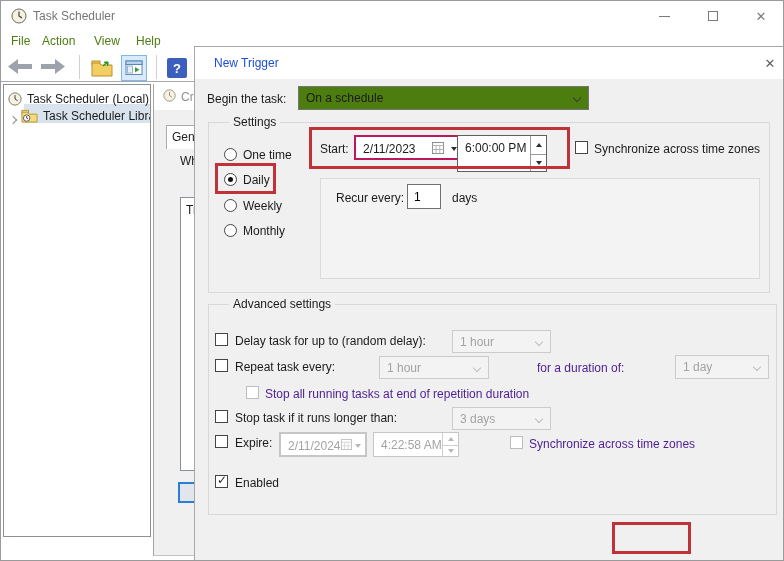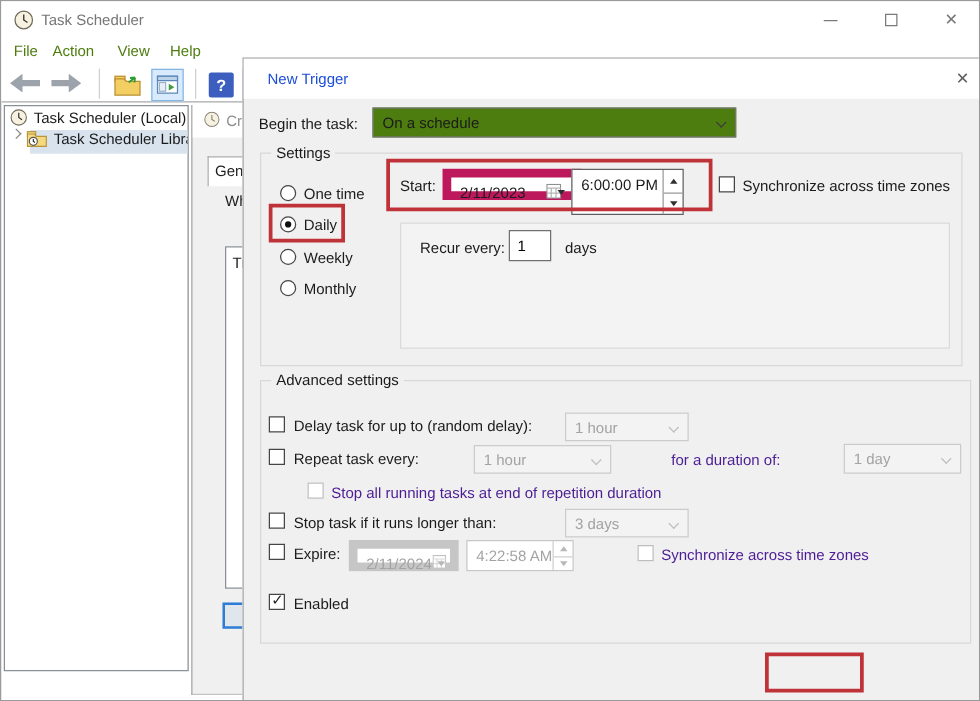--- a/index.html
+++ b/index.html
@@ -20,21 +20,21 @@
   .menu-item { position:absolute; top:3px; color:#4d7c0f; cursor:default; }
 
   .toolbar { position:absolute; left:0; top:51px; width:784px; height:30px; background:#fff; border-bottom:1px solid #a9a9a9; }
   .tbtn { position:absolute; display:flex; align-items:center; justify-content:center; }
   .tbtn-active { background:#d9eafc; border:1px solid #84b6e4; }
   .tsep { position:absolute; top:3px; width:0; height:24px; border-left:1px solid #d0d0d0; }
   .help-ic { width:20px; height:20px; background:#3c5fbf; border-radius:2px; color:#fff; font-weight:bold; font-size:13px; display:flex; align-items:center; justify-content:center; }
 
   
   .tree { position:absolute; left:2px; top:83px; width:148px; height:453px; background:#fff; border:1px solid #8b9097; overflow:hidden; }
-  .tree-row { position:absolute; left:0; width:200px; height:19px; display:flex; align-items:flex-start; cursor:default; }
+  .tree-row { position:absolute; left:0; width:200px; height:19px; display:flex; align-items:flex-end; cursor:default; }
   .tree-sel-bg { position:absolute; left:20px; top:19px; width:128px; height:19px; background:#d9e3ee; }
   .expander { width:6px; height:6px; border-right:1.3px solid #8a8a8a; border-bottom:1.3px solid #8a8a8a; transform:rotate(-45deg); margin:0 5px 0 6px; }
   .tree-label { white-space:nowrap; margin-left:5px; }
 
   
   .bgwin { position:absolute; left:152px; top:83px; width:41px; height:472px; background:#f0f0f0; border-left:1px solid #a3a3a3; border-bottom:1px solid #c3c3c3; overflow:hidden; }
   .bg-title { position:absolute; left:0; top:0; width:41px; height:26px; background:#fff; }
   .bg-title-text { position:absolute; left:27px; top:6px; color:#8f8f8f; white-space:nowrap; }
   .bg-tab { position:absolute; left:12px; top:41px; width:40px; height:24px; background:#fff; border:1px solid #acacac; border-bottom:none; padding:4px 0 0 5px; white-space:nowrap; }
   .bg-wh { position:absolute; left:26px; top:70px; white-space:nowrap; }
@@ -44,35 +44,35 @@
   
   .dialog { position:absolute; left:193px; top:45px; width:591px; height:516px; background:#f0f0f0; border:1px solid #a7a7a7; z-index:10; }
   .dlg-title { position:absolute; left:0; top:0; width:100%; height:32px; background:#fff; }
   .dlg-title-text { position:absolute; left:19px; top:9px; color:#1d4ed8; }
   .dlg-close { position:absolute; left:564px; top:7px; width:22px; height:18px; display:flex; align-items:center; justify-content:center; color:#606060; font-size:13px; }
 
   .lbl { position:absolute; white-space:nowrap; color:#1b1b1b; }
   .lbl.gray { color:#4c1d95; }
 
   .group { position:absolute; border:1px solid #d8d8d8; }
-  .group-label { position:absolute; top:-8px; left:8px; background:#f0f0f0; padding:0 4px; white-space:nowrap; }
+  .group-label { position:absolute; top:-8px; left:20px; background:#f0f0f0; padding:0 4px; white-space:nowrap; }
 
   .radio { position:absolute; width:13px; height:13px; border:1px solid #454545; border-radius:50%; background:#fff; }
   .radio.sel::after { content:""; position:absolute; left:3px; top:3px; width:5px; height:5px; border-radius:50%; background:#101010; }
 
   .cb { position:absolute; width:13px; height:13px; background:#fff; border:1px solid #454545; }
   .cb.dis { border-color:#bdbdbd; }
   .cb .mark { position:absolute; left:1px; top:-3px; font-size:12px; font-weight:bold; color:#222; }
 
   .combo { position:absolute; background:#4d7c0f; border:1px solid #757575; padding:4px 20px 0 7px; white-space:nowrap; }
   .combo .chev { position:absolute; right:8px; top:8px; width:6px; height:6px; border-right:1.2px solid #3c3c3c; border-bottom:1.2px solid #3c3c3c; transform:rotate(45deg); }
   .combo.dis { background:#f3f3f3; border-color:#cbcbcb; color:#a3a3a3;margin-left:40px; }
   .combo.dis .chev { border-color:#bdbdbd; }
 
-  .datebox { position:absolute; background:#fff; border:7px solid #be185d; padding:5px 0 0 7px; white-space:nowrap; }
+  .datebox { position:absolute; background:#fff; border:2px solid #be185d; padding:5px 0 0 7px; white-space:nowrap; }
   .datebox .cal { position:absolute; top:5px; }
   .datebox .tri { position:absolute; top:10px; width:0; height:0; border-left:3.5px solid transparent; border-right:3.5px solid transparent; border-top:4.5px solid #2e2e2e; }
   .datebox.dis { border-color:#c6c6c6; color:#a3a3a3; }
   .datebox.dis .tri { border-top-color:#b8b8b8; }
 
   .spinbox { position:absolute; background:#fff; border:1px solid #5f5f5f; padding:5px 0 0 7px; white-space:nowrap; }
   .spinbox.dis { border-color:#c6c6c6; color:#a3a3a3; }
   .spincol { position:absolute; right:0; top:0; bottom:0; width:16px; border-left:1px solid #9a9a9a; }
   .spinbox.dis .spincol { border-left-color:#cfcfcf; }
   .spincell { position:absolute; left:0; right:0; height:50%; display:flex; align-items:center; justify-content:center; }

